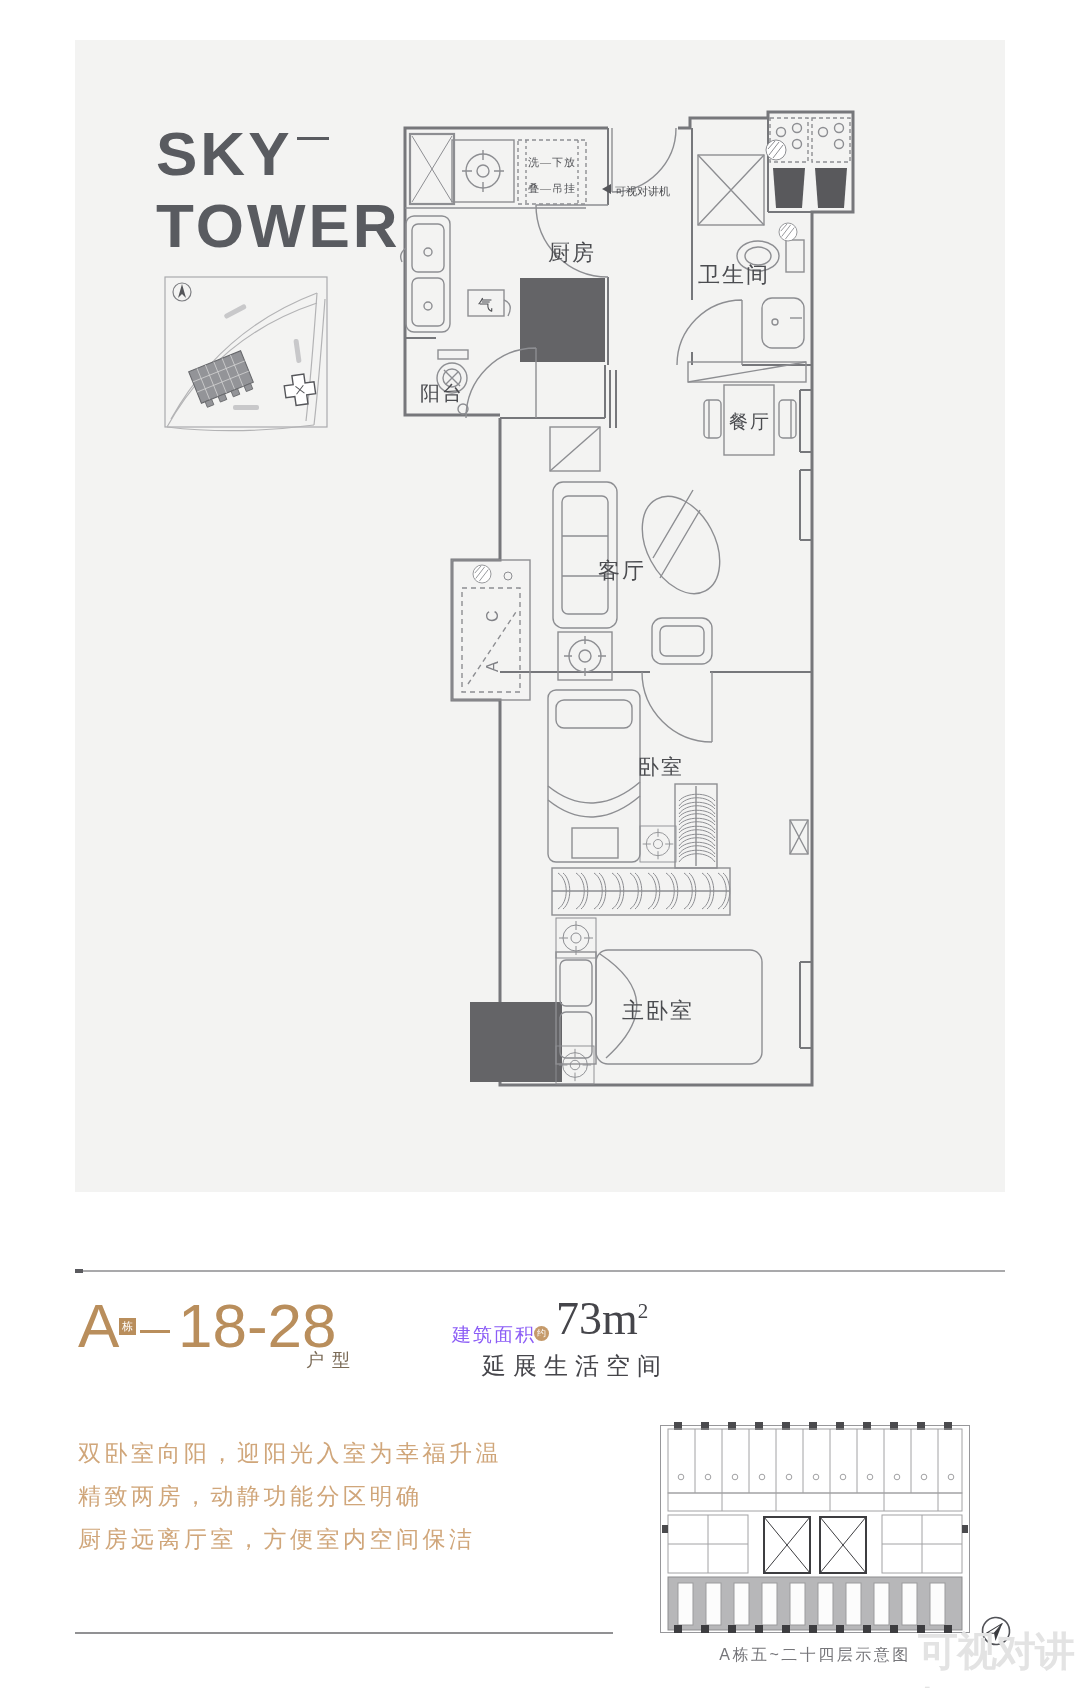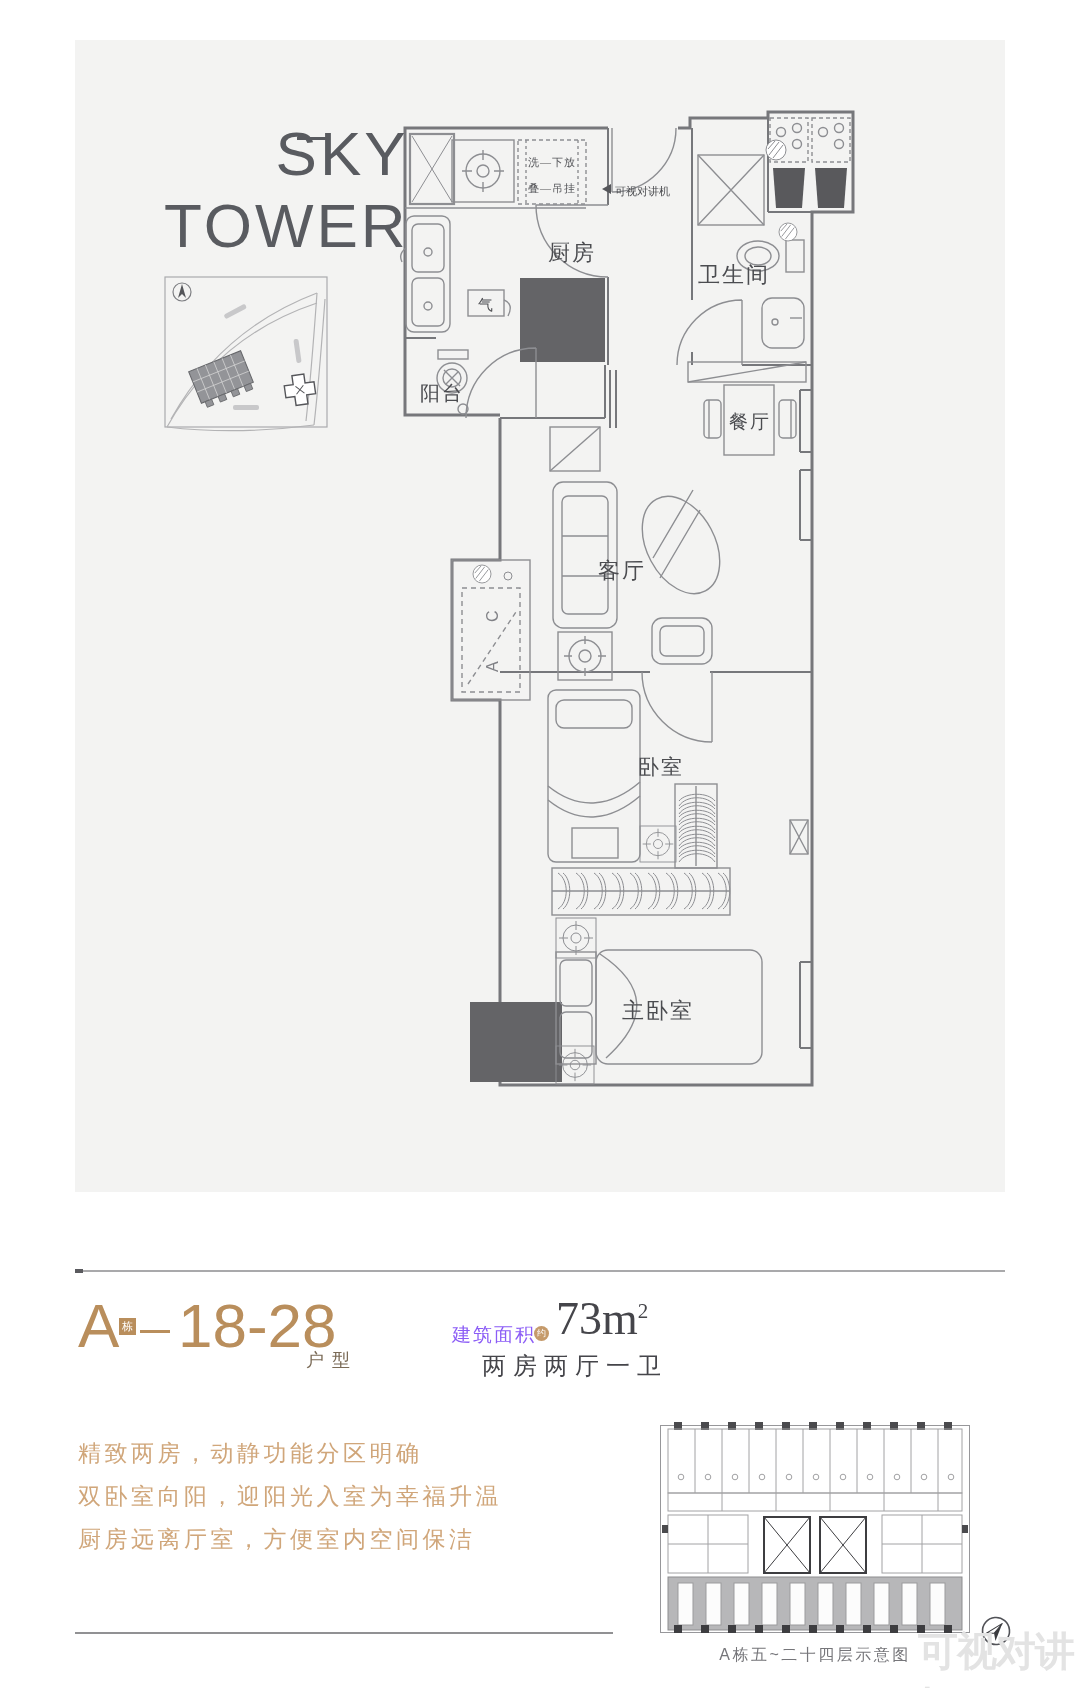--- a/index.html
+++ b/index.html
@@ -2,22 +2,22 @@
 <html><head>
 <meta charset="utf-8">
 <style>
   html,body{margin:0;padding:0;}
   body{width:1080px;height:1688px;position:relative;background:#ffffff;overflow:hidden;
        font-family:"Liberation Sans",sans-serif;}
   .abs{position:absolute;}
   #panel{left:75px;top:40px;width:930px;height:1152px;background:#f3f3f2;}
   #plan-svg{left:0;top:0;width:1080px;height:1688px;z-index:2;}
   
-  #logo{left:164px;top:118px;color:#595b60;font-size:62px;letter-spacing:3px;
-        line-height:72px;font-weight:400;z-index:3;text-align:right;}
+  #logo{left:156px;top:118px;color:#595b60;font-size:62px;letter-spacing:3px;
+        line-height:72px;font-weight:700;z-index:3;}
   #logo-dash{left:297px;top:137px;width:32px;height:3px;background:#595b60;z-index:3;}
   
   .divider{background:#a9a9ab;height:2px;z-index:3;}
   #divider-top{left:75px;top:1270px;width:930px;}
   #divider-top-tick{left:75px;top:1269px;width:8px;height:4px;background:#5a5a5e;z-index:4;}
   #divider-bottom{left:75px;top:1632px;width:538px;background:#919193;}
   
   #title-a{left:78px;top:1295px;font-size:62px;line-height:1;color:#b98e5c;z-index:3;}
   #title-badge{left:119px;top:1318px;width:17px;height:17px;background:#b98e5c;color:#fff;
                font-size:11px;line-height:17px;text-align:center;z-index:3;}
@@ -367,23 +367,23 @@
 
 <div class="abs" id="title-a">A</div>
 <div class="abs" id="title-badge">栋</div>
 <div class="abs" id="title-dash"></div>
 <div class="abs" id="title-num">18-28</div>
 <div class="abs" id="title-suffix">户型</div>
 
 <div class="abs" id="area-label">建筑面积</div>
 <div class="abs" id="area-approx">约</div>
 <div class="abs" id="area-value"><span>73</span><span>m</span><sup>2</sup></div>
-<div class="abs" id="layout-summary">两房两厅一卫</div>
+<div class="abs" id="layout-summary">延展生活空间</div>
 
 <div class="abs" id="desc">
+  <div class="desc-line">双卧室向阳，迎阳光入室为幸福升温</div>
   <div class="desc-line">精致两房，动静功能分区明确</div>
-  <div class="desc-line">双卧室向阳，迎阳光入室为幸福升温</div>
   <div class="desc-line">厨房远离厅室，方便室内空间保洁</div>
 </div>
 
 <div class="abs" id="schematic-caption">A栋五~二十四层示意图</div>
 
 <div class="abs" id="watermark">可视对讲机</div>
 
 </body></html>

